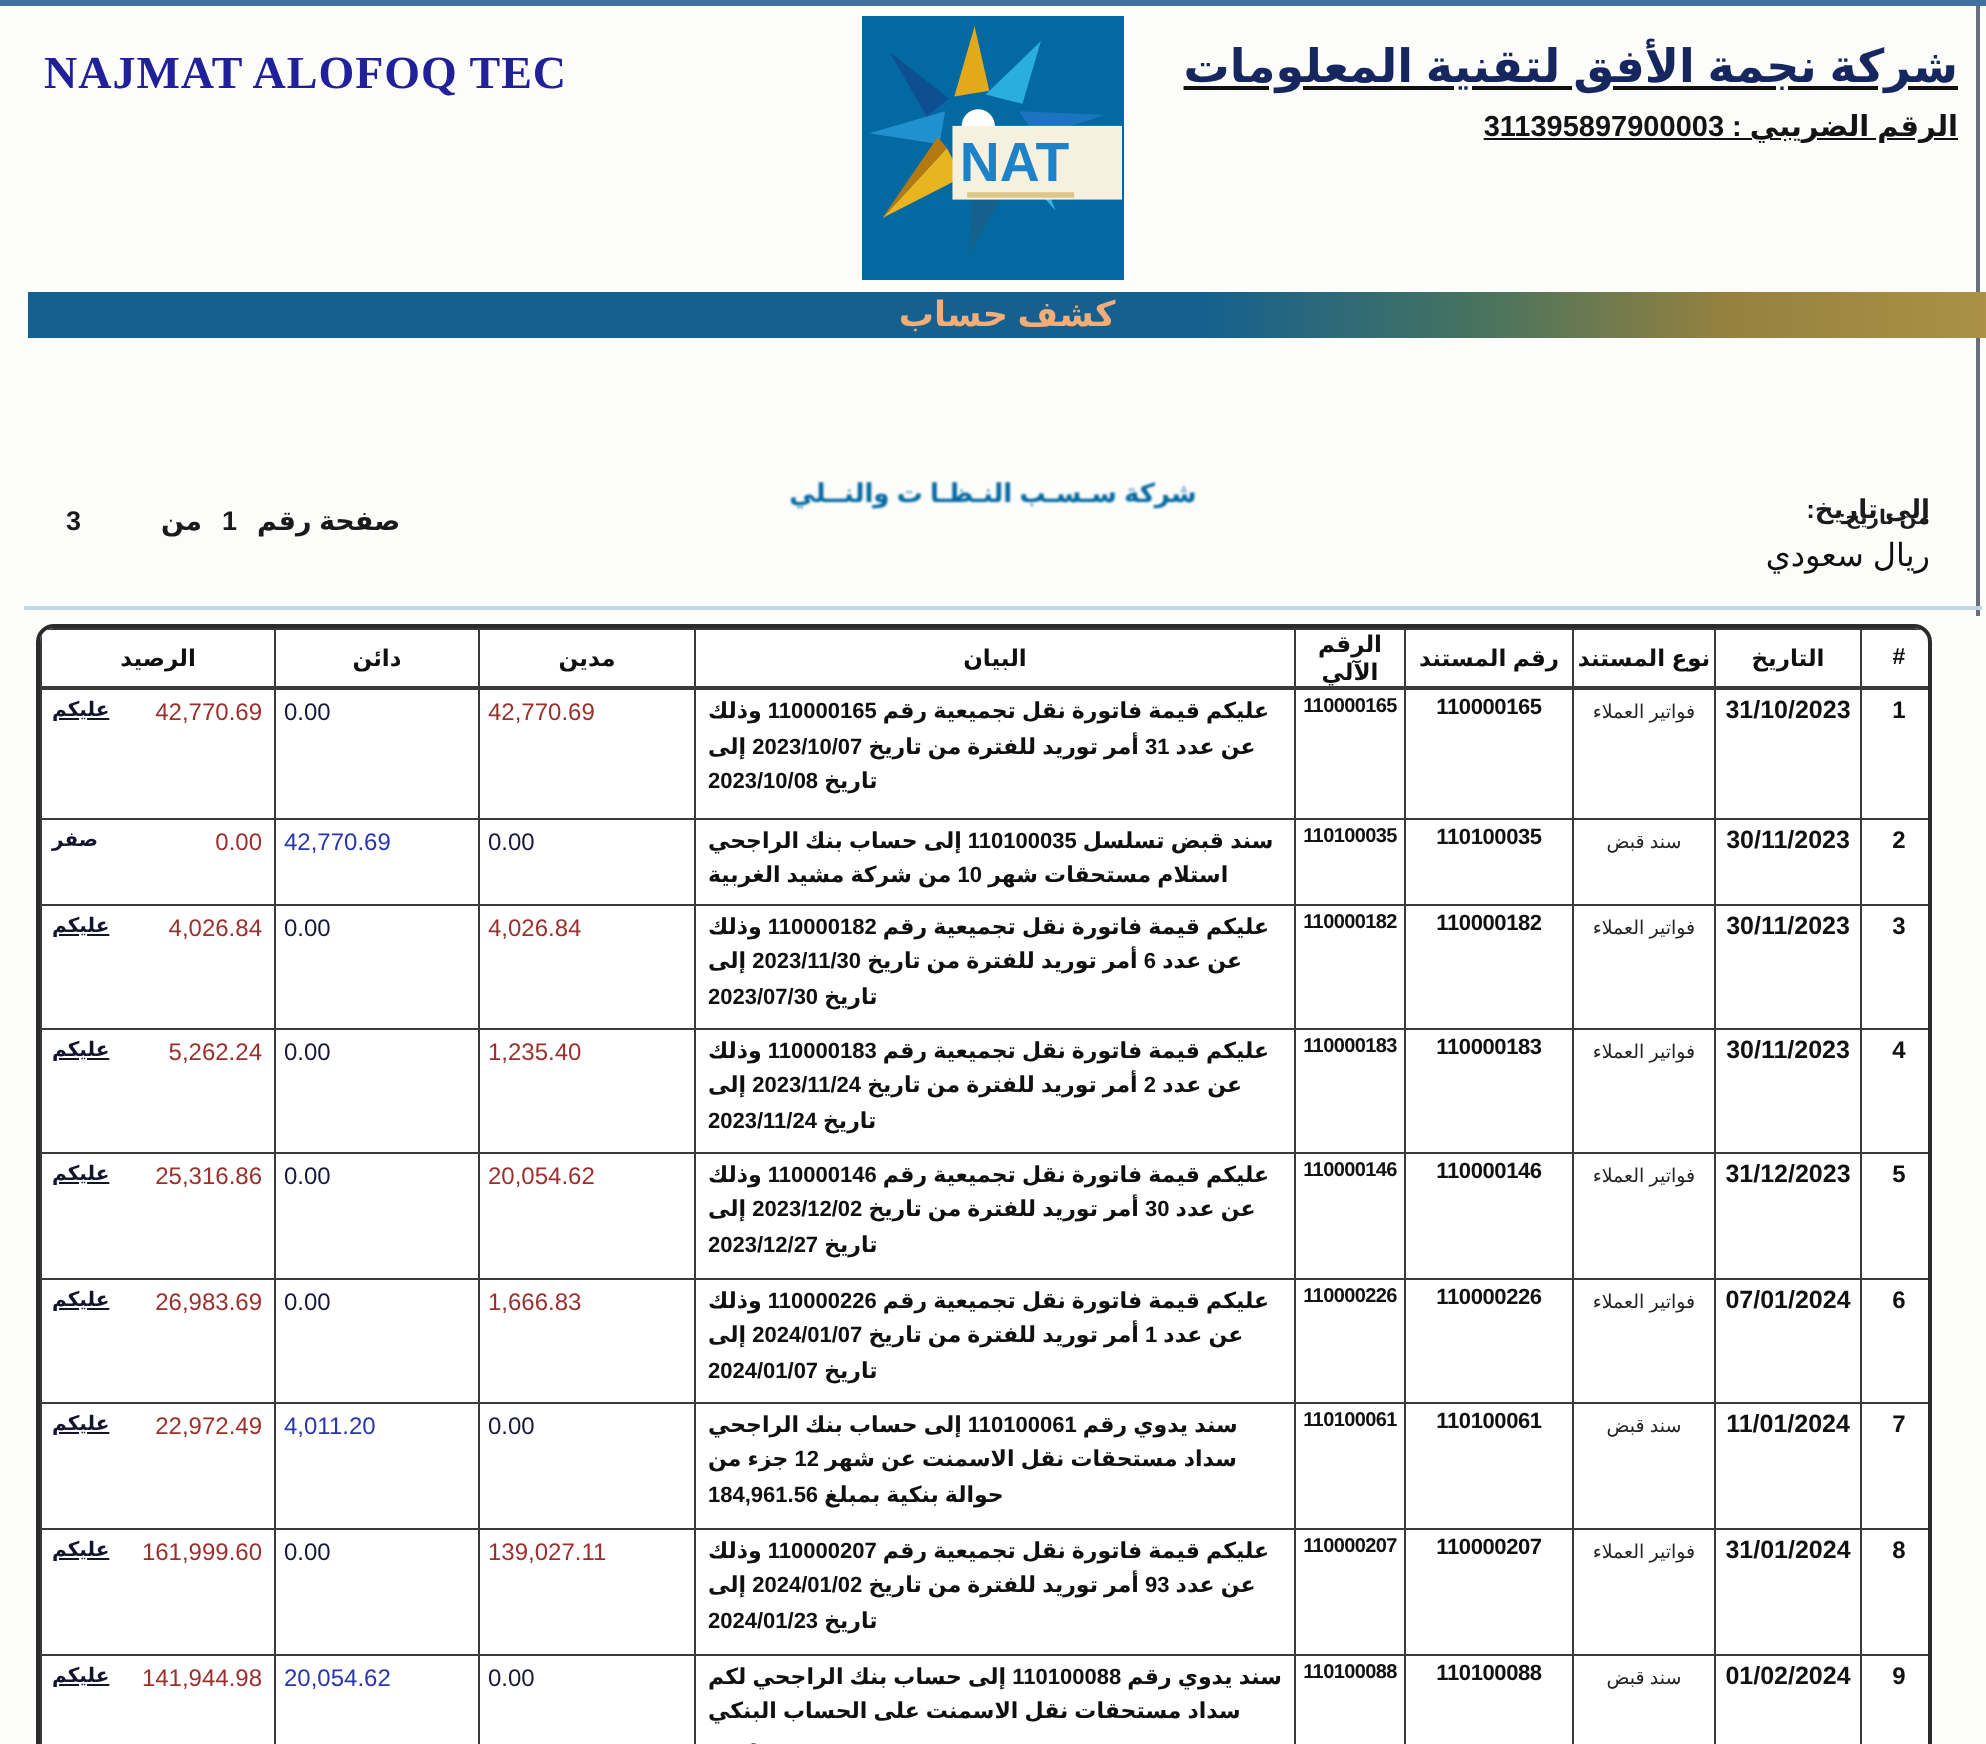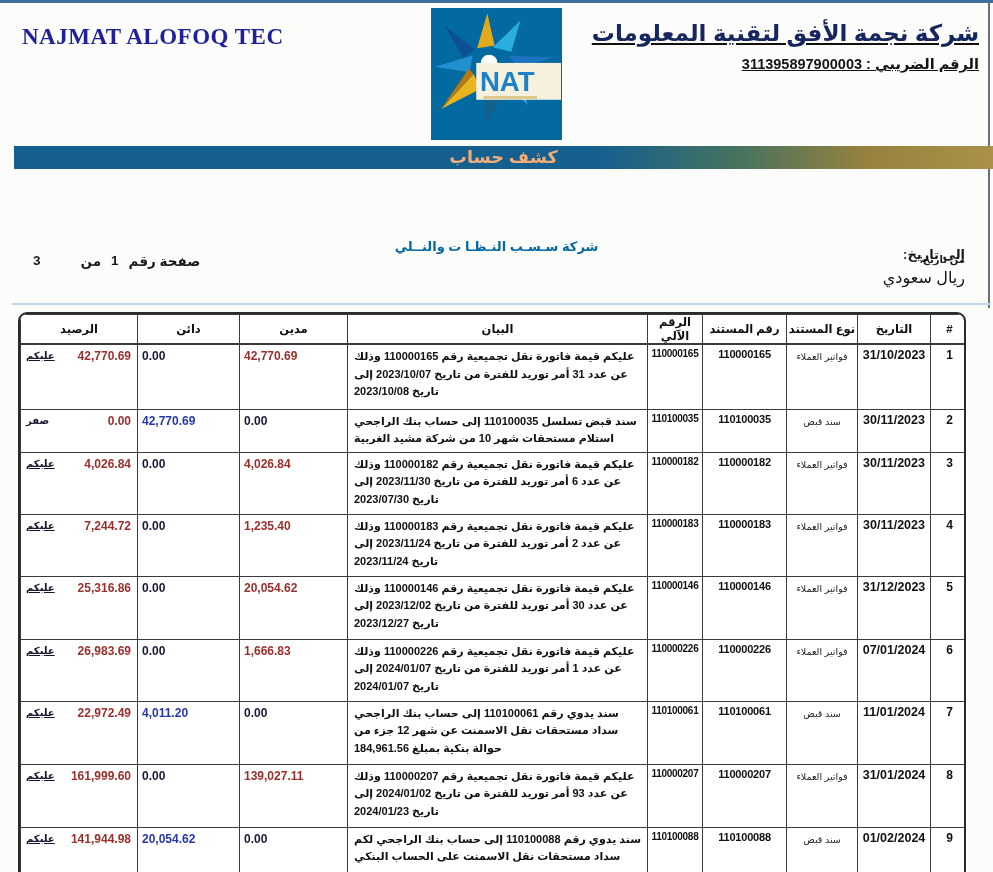--- a/index.html
+++ b/index.html
@@ -45,21 +45,21 @@
   table { border-collapse:collapse; width:100%; direction:rtl; table-layout:fixed; }
   th, td { border:1px solid #3a3a3a; vertical-align:top; overflow:hidden; }
   thead th { height:27px; vertical-align:middle; text-align:center; font-size:11.5px; font-weight:bold; color:#101010; border-bottom-width:2px; }
   td { padding-top:3px; }
   .c-num  { text-align:center; font-weight:bold; font-size:12px; }
   .c-date { text-align:center; font-weight:bold; font-size:12.5px; direction:ltr; }
   .c-type { text-align:center; font-size:9.5px; color:#222; padding-top:6px; }
   .c-doc  { text-align:center; font-weight:bold; font-size:11px; direction:ltr; letter-spacing:-.2px; }
   .c-auto { text-align:center; font-weight:bold; font-size:10px; direction:ltr; letter-spacing:-.3px; }
   .c-desc { text-align:left; font-weight:bold; font-size:11px; line-height:1.6; padding:3px 6px 2px 6px; color:#101010; }
-  .c-money { text-align:left; direction:ltr; font-weight:bold; font-size:12px; padding:4px 6px 0 4px; }
+  .c-money { text-align:left; direction:ltr; font-weight:normal; font-size:12px; padding:4px 6px 0 4px; }
   .c-bal { padding:4px 6px 0 5px; }
   .bal-inner { display:flex; justify-content:space-between; align-items:flex-start; }
   .amt-red  { color:#9c2f2c; }
   .amt-blue { color:#2836ae; }
   .amt-dark { color:#17173a; }
   .status { font-size:10px; font-weight:bold; color:#14142e; padding-top:1px; }
   .status.u { text-decoration:underline; }
 </style>
 </head>
 <body>
@@ -190,21 +190,21 @@
             <td class="c-num">4</td>
             <td class="c-date">30/11/2023</td>
             <td class="c-type">فواتير العملاء</td>
             <td class="c-doc">110000183</td>
             <td class="c-auto">110000183</td>
             <td class="c-desc">عليكم قيمة فاتورة نقل تجميعية رقم 110000183 وذلك عن عدد 2 أمر توريد للفترة من تاريخ 2023/11/24 إلى تاريخ 2023/11/24</td>
             <td class="c-money amt-red">1,235.40</td>
             <td class="c-money amt-dark">0.00</td>
             <td class="c-bal">
               <div class="bal-inner">
-                <span class="c-money amt-red" style="padding: 0px;">7,244.72</span>
+                <span class="c-money amt-red" style="padding: 0px;">5,262.24</span>
                 <span class="status u">عليكم</span>
               </div>
             </td>
           </tr>
           <tr style="height: 63px;">
             <td class="c-num">5</td>
             <td class="c-date">31/12/2023</td>
             <td class="c-type">فواتير العملاء</td>
             <td class="c-doc">110000146</td>
             <td class="c-auto">110000146</td>

